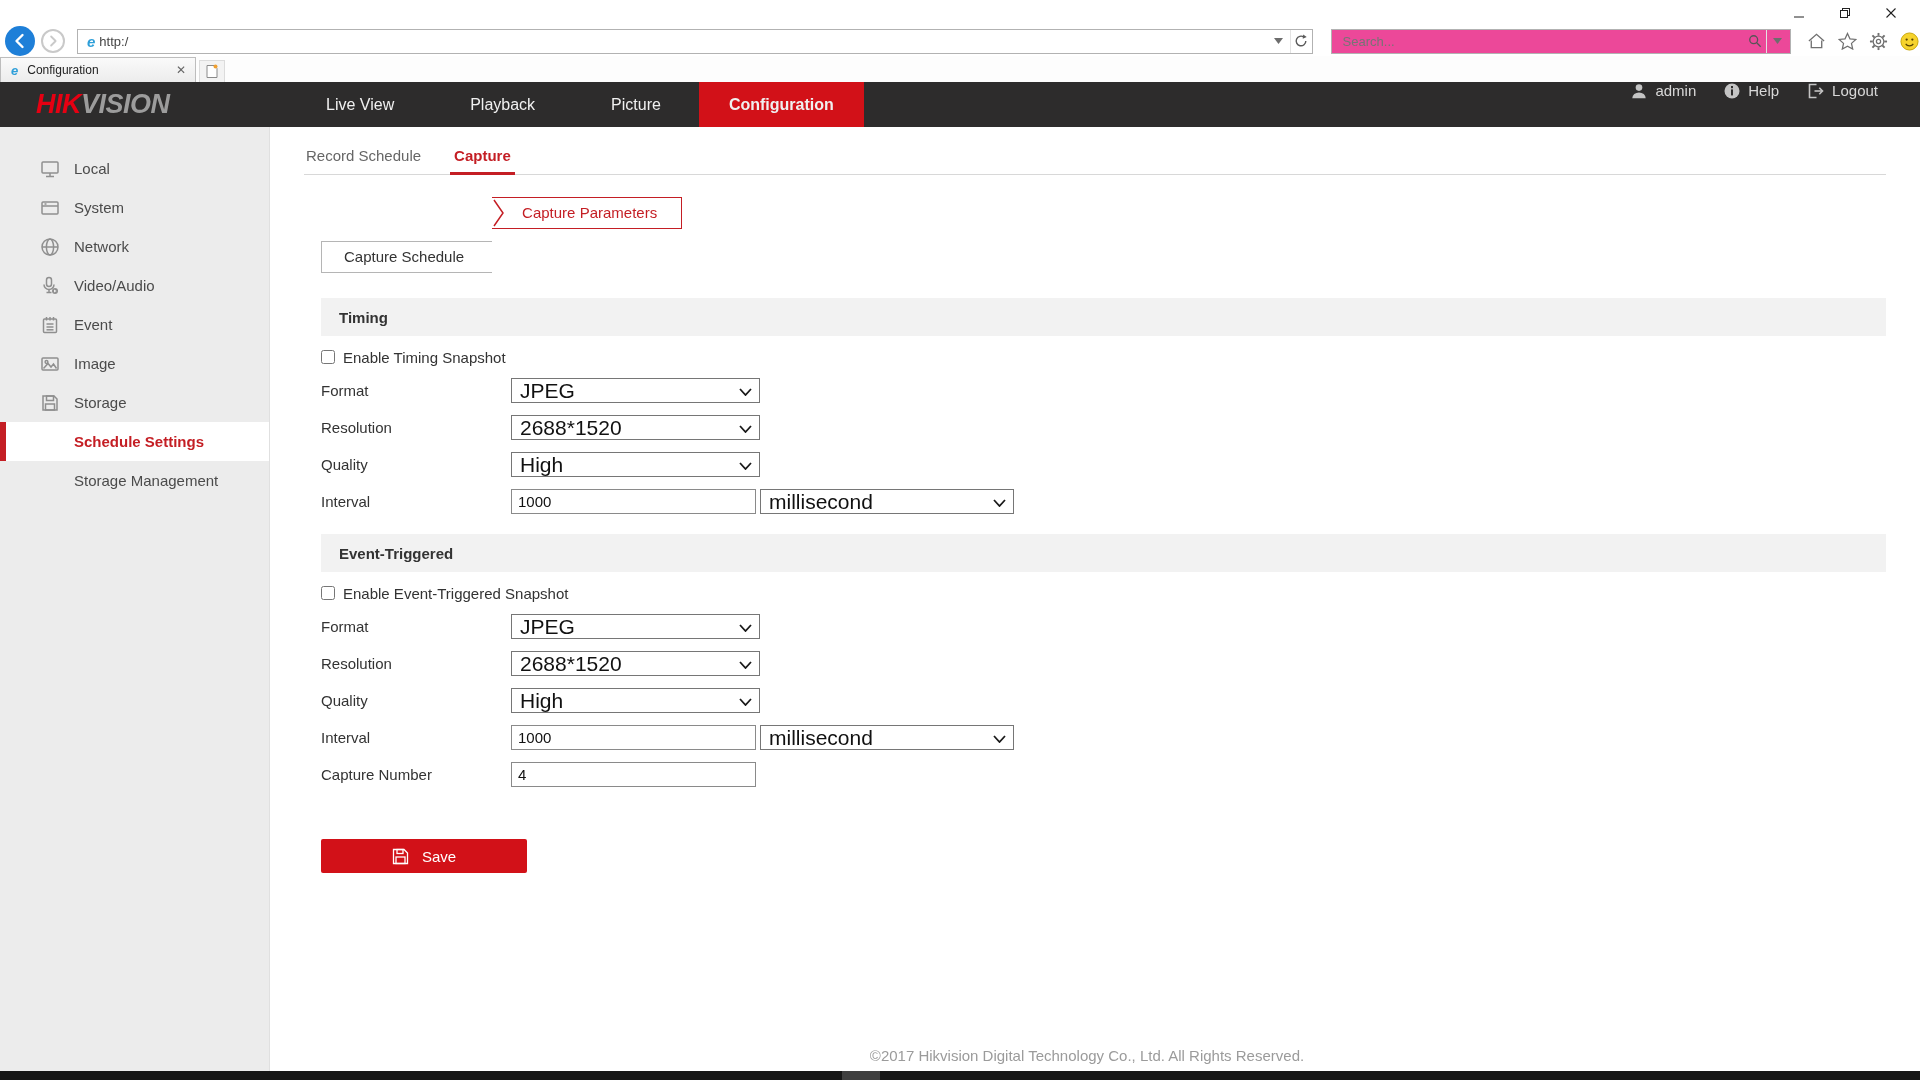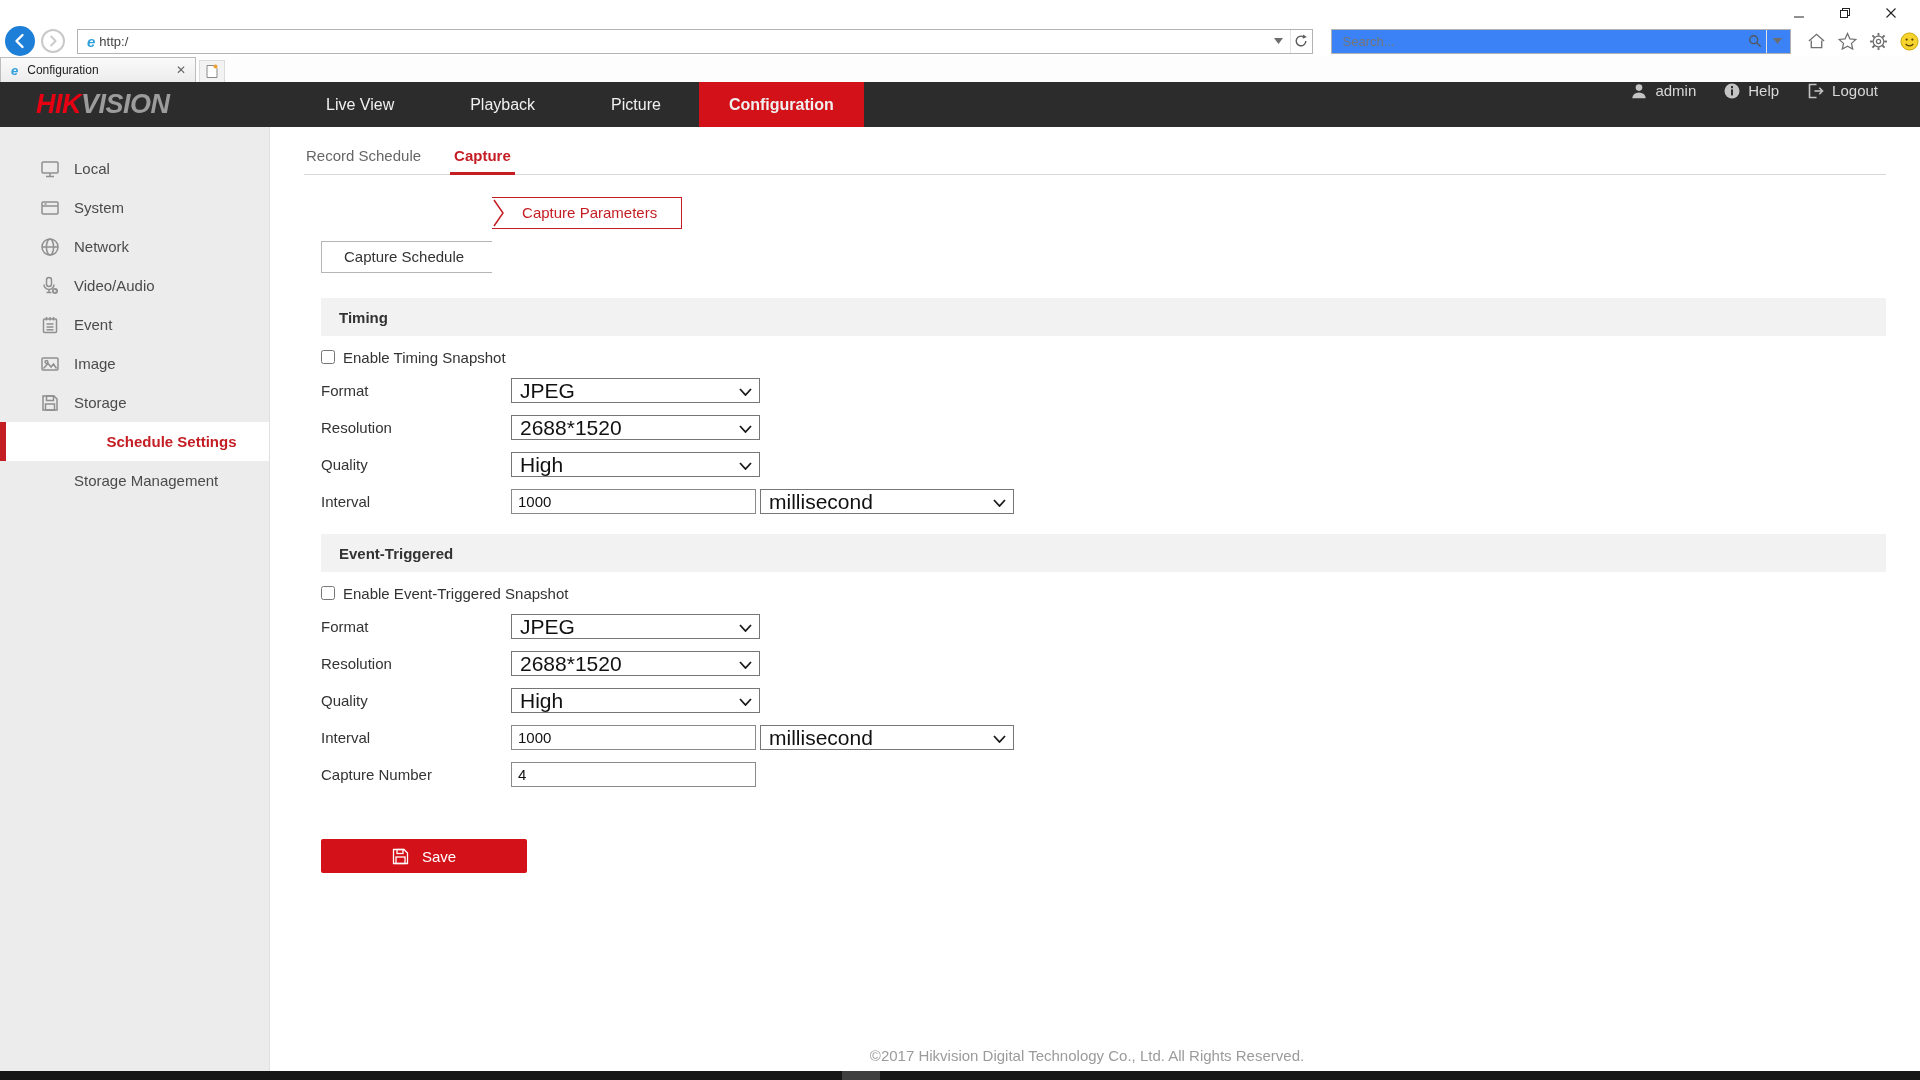--- a/index.html
+++ b/index.html
@@ -28,21 +28,21 @@
   }
   .addressbar {
     margin-left:12px; width:1240px; height:25px; border:1px solid #b2b2b2; background:#fff;
     display:flex; align-items:center; padding-left:5px;
   }
   .ie-e { font-style:italic; font-weight:bold; color:#2e9fd9; font-size:15px; padding:0 4px; }
   .url-text { flex:1; font-size:13px; color:#444; }
   .field-btn { width:22px; height:23px; display:flex; align-items:center; justify-content:center; cursor:pointer; }
   .field-btn + .field-btn { border-left:1px solid #e3e3e3; }
   .searchbox {
-    margin-left:18px; width:462px; height:25px; border:1px solid #b2b2b2; background:#3b82f6;
+    margin-left:18px; width:462px; height:25px; border:1px solid #b2b2b2; background:#ec4899;
     display:flex; align-items:center; padding:0 2px 0 9px;
   }
   .searchbox input {
     border:none; outline:none; flex:1; font-size:13px; color:#333;
     font-family:"Liberation Sans", sans-serif; background:transparent;
   }
   .toolbar-icons { display:flex; align-items:center; margin-left:14px; gap:9px; }
   .tb-icon { width:22px; height:22px; display:flex; align-items:center; justify-content:center; cursor:pointer; }
 
   .tabrow { height:26px; background:#fdfdfd; display:flex; align-items:flex-end; }
@@ -69,21 +69,21 @@
   .mainnav-item.active { background:var(--accent,#d21118); font-weight:bold; padding:0 30px; }
   .header-right { position:absolute; right:42px; top:0; height:45px; display:flex; align-items:flex-start; gap:28px; }
   .hdr-link { display:flex; align-items:center; gap:8px; color:#d8d8d8; font-size:15px; cursor:pointer; }
 
   
   .main { display:flex; height:953px; }
   .sidebar { width:270px; background:var(--sidebar-bg,#ececec); padding-top:22px; flex:0 0 auto; border-right:1px solid #e0e0e0; }
   .side-item { height:39px; position:relative; display:flex; align-items:center; font-size:15px; color:#4b4b4b; cursor:pointer; }
   .side-item .s-icon { position:absolute; left:40px; width:20px; height:20px; }
   .side-item .s-lbl { margin-left:74px; }
-  .side-item.active { background:#fff; font-weight:bold;justify-content:center; }
+  .side-item.active { background:#fff; font-weight:bold; }
   .side-item.active .s-lbl { color:var(--accent-dark,#c41e24); }
   .side-item.active::before { content:""; position:absolute; left:0; top:0; bottom:0; width:6px; background:var(--accent-dark,#c41e24); }
 
   .content { flex:1; background:#fff; position:relative; padding:0 34px; }
   .tabs { margin-top:20px; border-bottom:1px solid #d8d8d8; display:flex; padding-left:2px; }
   .tab { font-size:15px; color:#666; padding-bottom:10px; margin-right:33px; cursor:pointer; position:relative; }
   .tab.active { color:var(--accent-dark,#c41e24); font-weight:bold; }
   .tab.active::after { content:""; position:absolute; left:-4px; right:-4px; bottom:-1px; height:3px; background:var(--accent-dark,#c41e24); }
 
   .subtabs { display:flex; margin:22px 0 0 17px; width:max-content; }

